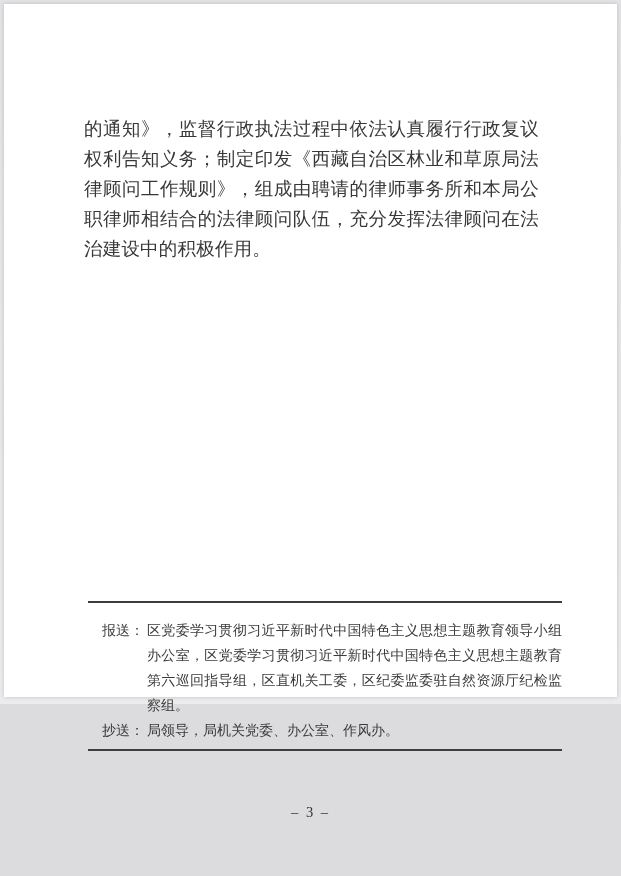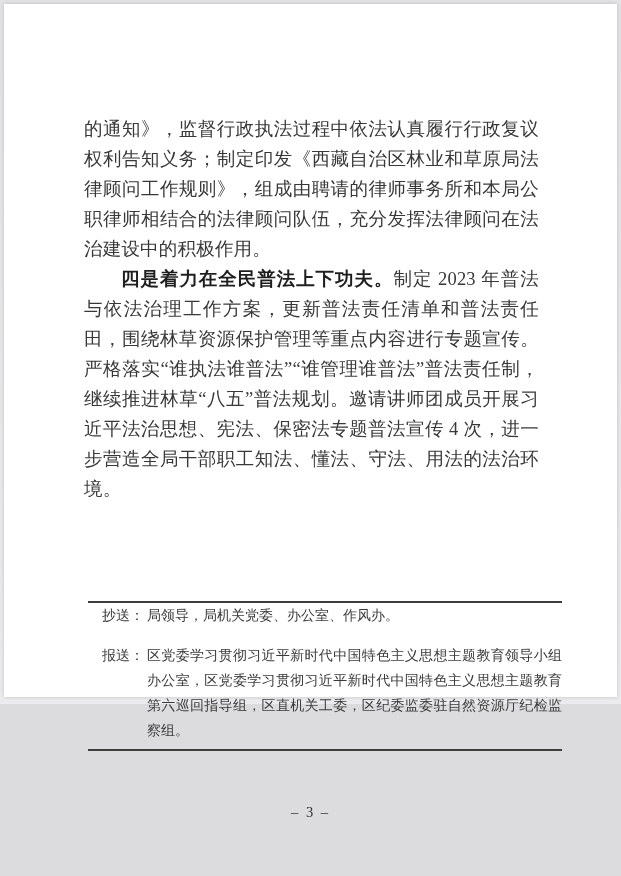--- a/index.html
+++ b/index.html
@@ -93,34 +93,33 @@
   }
 </style>
 </head>
 <body>
 
 <div class="frame">
   <div class="page">
 
     <div class="body-text">
       <p class="para">的通知》，监督行政执法过程中依法认真履行行政复议权利告知义务；制定印发《西藏自治区林业和草原局法律顾问工作规则》，组成由聘请的律师事务所和本局公职律师相结合的法律顾问队伍，充分发挥法律顾问在法治建设中的积极作用。</p>
-      <p class="para indent"><span class="lead">四是着力在全民普法上下功夫。</span><span>制定 2023 年普法与依法治理工作方案，更新普法责任清单和普法责任田，围绕林草资源保护管理等重点内容进行专题宣传。严格落实“谁执法谁普法”“谁管理谁普法”普法责任制，继续推进林草“八五”普法规划。邀请讲师团成员开展习近平法治思想、宪法、保密法专题普法宣传 4 次，进一步营造全局干部职工知法、懂法、守法、用法的法治环境。</span></p>
     </div>
 
     <div class="doc-footer">
       <div class="rule top"></div>
 
+      <div class="entry baosong">
+        <span class="label">报送：</span>
+        <span class="ftext">区党委学习贯彻习近平新时代中国特色主义思想主题教育领导小组办公室，区党委学习贯彻习近平新时代中国特色主义思想主题教育第六巡回指导组，区直机关工委，区纪委监委驻自然资源厅纪检监察组。</span>
+      </div>
+
       <div class="entry chaosong">
         <span class="label">抄送：</span>
         <span class="ftext">局领导，局机关党委、办公室、作风办。</span>
-      </div>
-
-      <div class="entry baosong">
-        <span class="label">报送：</span>
-        <span class="ftext">区党委学习贯彻习近平新时代中国特色主义思想主题教育领导小组办公室，区党委学习贯彻习近平新时代中国特色主义思想主题教育第六巡回指导组，区直机关工委，区纪委监委驻自然资源厅纪检监察组。</span>
       </div>
 
       <div class="rule bottom"></div>
     </div>
 
     <div class="page-number">– 3 –</div>
 
   </div>
 </div>
 

